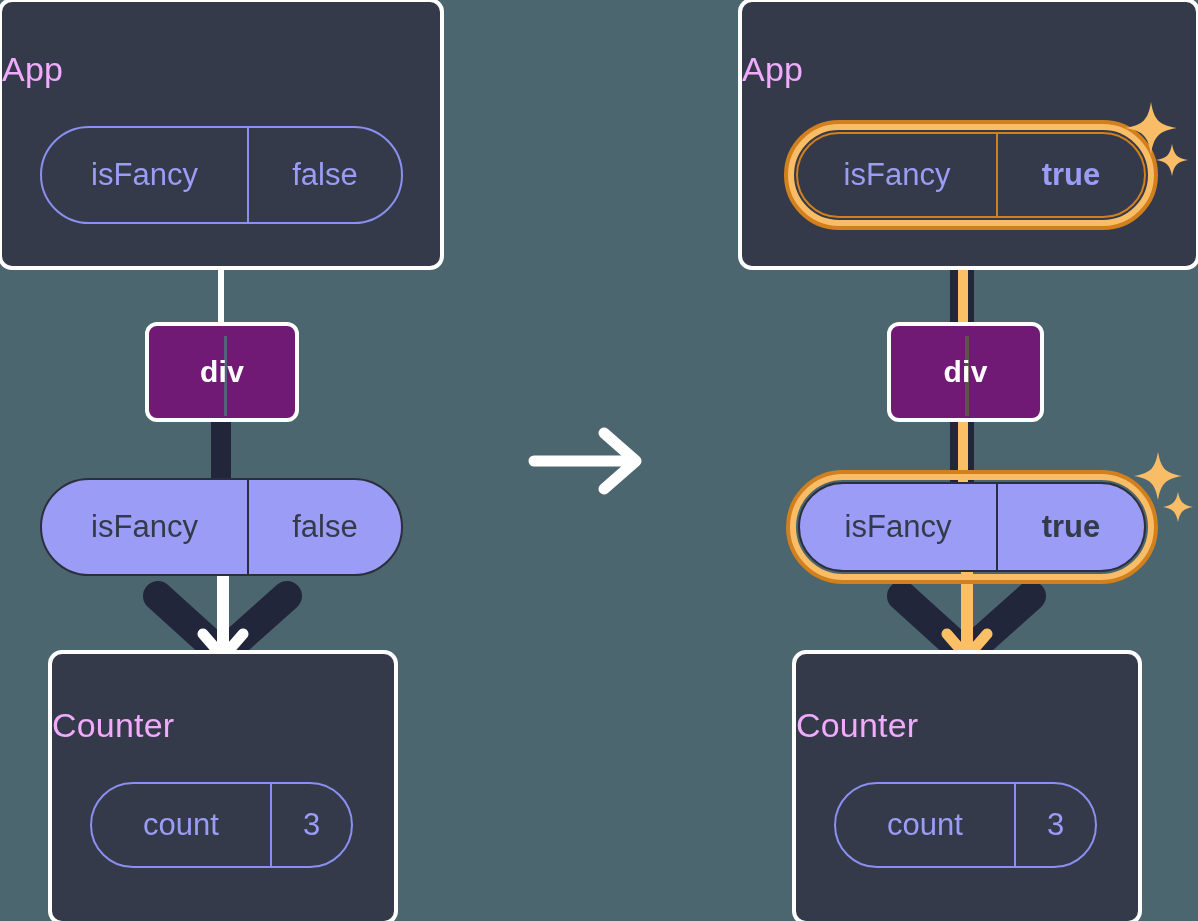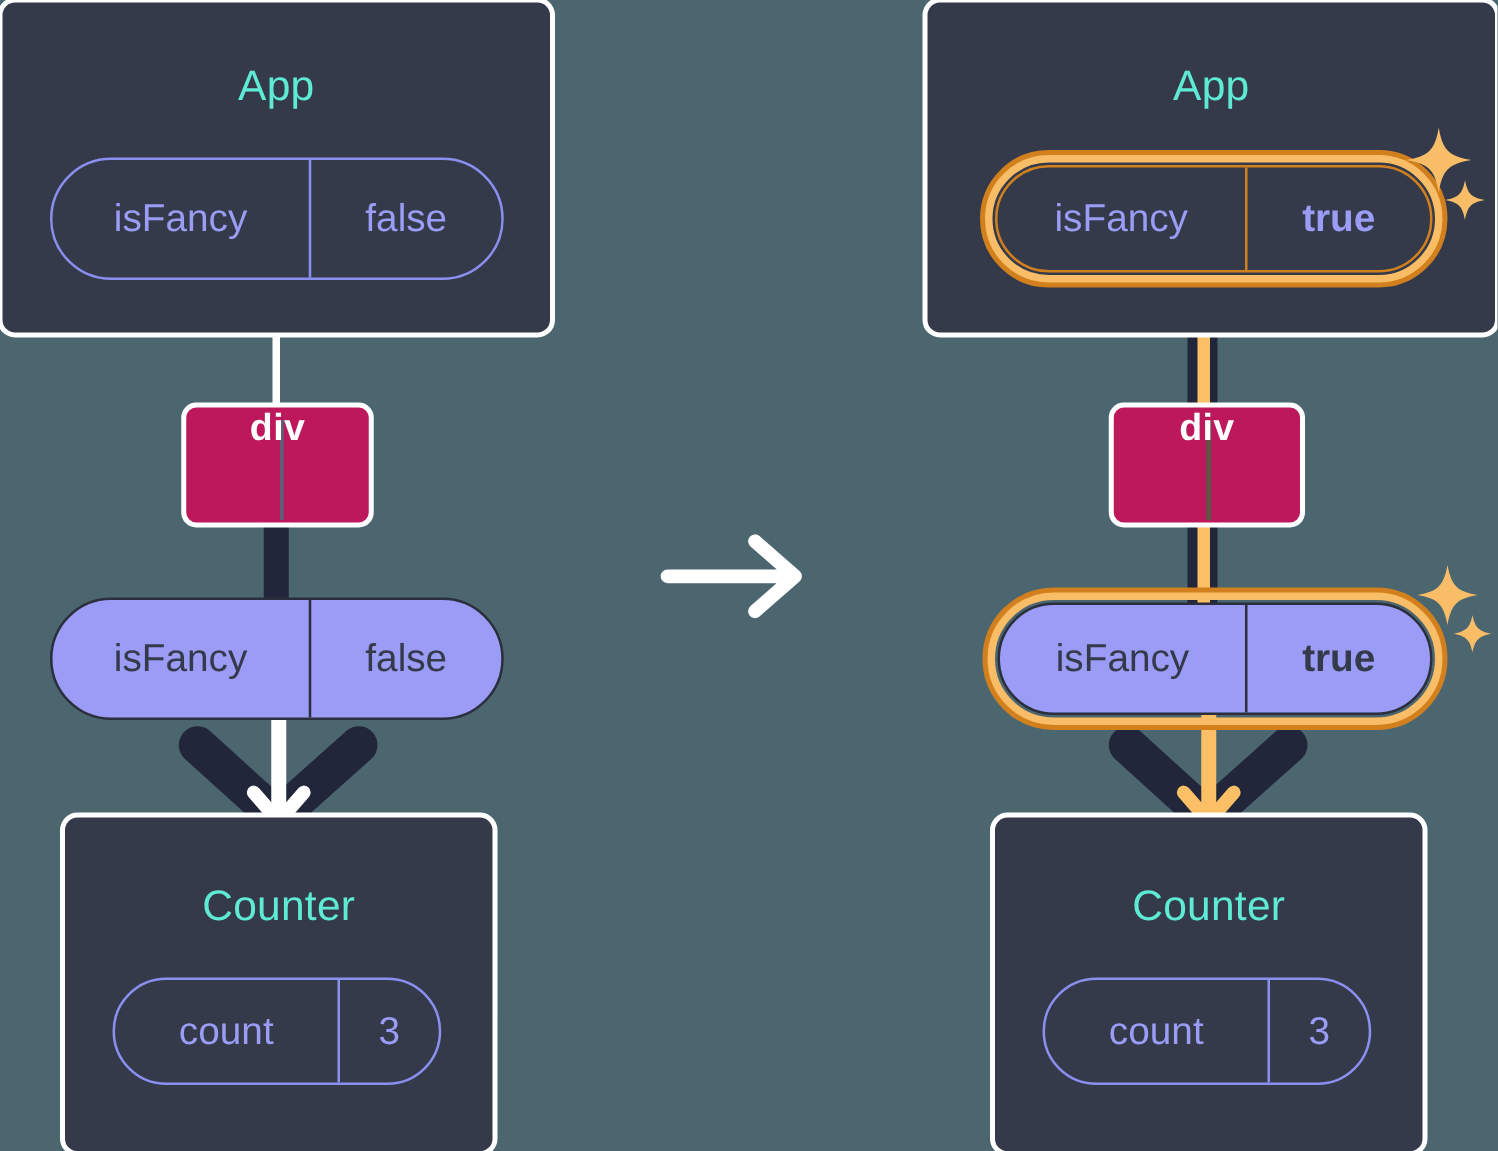--- a/index.html
+++ b/index.html
@@ -14,35 +14,34 @@
   
   .node{
     position:absolute;
     background:#343a4a;
     border:4px solid #ffffff;
     border-radius:14px;
     z-index:4;
   }
   .node-title{
     position:absolute; left:0; right:0;
-    text-align:center;
-    color:#5eead4;
+    color:#f0abfc;
     font-size:34px;
     font-weight:400;
     letter-spacing:.2px;
   }
 
   
   .divnode{
     position:absolute;
-    background:#be185d;
+    background:#701a75;
     border:4px solid #ffffff;
     border-radius:12px;
     z-index:6;
-    display:flex; justify-content:center;
+    display:flex; align-items:center; justify-content:center;
   }
   .divnode span{
     color:#ffffff; font-size:30px; font-weight:700; letter-spacing:.3px;
     position:relative; z-index:3;
   }
 
   
   .pill{
     position:absolute;
     display:flex; align-items:stretch;

